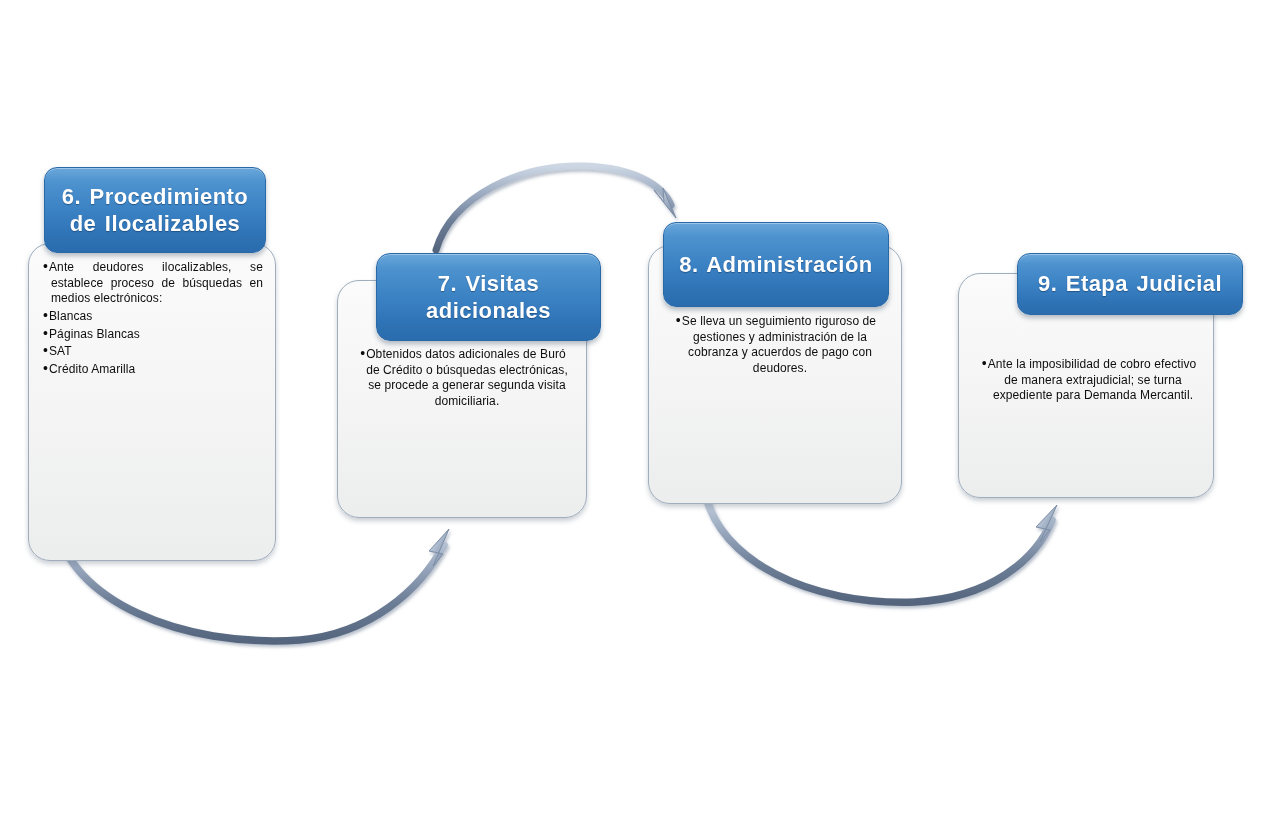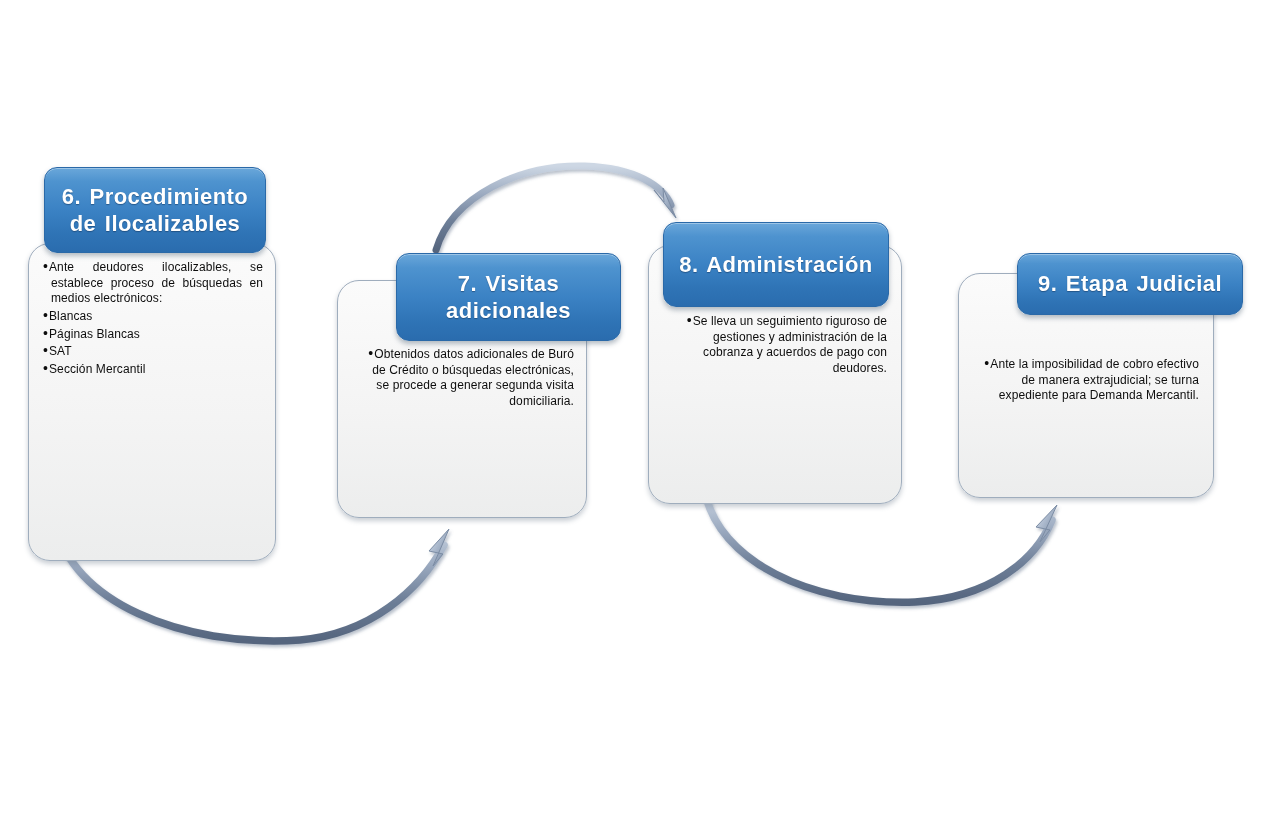--- a/index.html
+++ b/index.html
@@ -63,21 +63,21 @@
     display: block;
     text-indent: -8px;
     padding-left: 8px;
   }
   .bullet-line::before {
     content: "\2022";
     font-size: 14px;
     padding-right: 1px;
   }
   .bullet-line:last-child {
-    text-align: right;
+    text-align: center;
   }
   .bullet-line.short {
     text-align: left;
   }
 
   .step-header {
     position: absolute;
     background: linear-gradient(to bottom,
                 #6aa7da 0%,
                 #4e93cf 16%,
@@ -146,35 +146,35 @@
     </g>
   </svg>
 
   <div class="step">
     <div class="step-body" style="left:28px; top:243px; width:248px; height:318px;">
       <div class="step-text" style="top:14px;">
         <span class="bullet-line">Ante deudores ilocalizables, se establece proceso de búsquedas en medios electrónicos:</span>
         <span class="bullet-line short">Blancas</span>
         <span class="bullet-line short">Páginas Blancas</span>
         <span class="bullet-line short">SAT</span>
-        <span class="bullet-line short">Sección Mercantil</span>
+        <span class="bullet-line short">Crédito Amarilla</span>
       </div>
     </div>
     <div class="step-header" style="left:44px; top:167px; width:222px; height:86px;">
       <span class="step-header-label">6. Procedimiento de Ilocalizables</span>
     </div>
   </div>
 
   <div class="step">
     <div class="step-body" style="left:337px; top:280px; width:250px; height:238px;">
       <div class="step-text" style="top:64px;">
         <span class="bullet-line">Obtenidos datos adicionales de Buró de Crédito o búsquedas electrónicas, se procede a generar segunda visita domiciliaria.</span>
       </div>
     </div>
-    <div class="step-header" style="left:396px; top:253px; width:225px; height:88px;">
+    <div class="step-header" style="left:376px; top:253px; width:225px; height:88px;border-radius:14px;">
       <span class="step-header-label">7. Visitas adicionales</span>
     </div>
   </div>
 
   <div class="step">
     <div class="step-body" style="left:648px; top:245px; width:254px; height:259px;">
       <div class="step-text" style="top:66px; left:16px; right:14px;">
         <span class="bullet-line">Se lleva un seguimiento riguroso de gestiones y administración de la cobranza y acuerdos de pago con deudores.</span>
       </div>
     </div>

